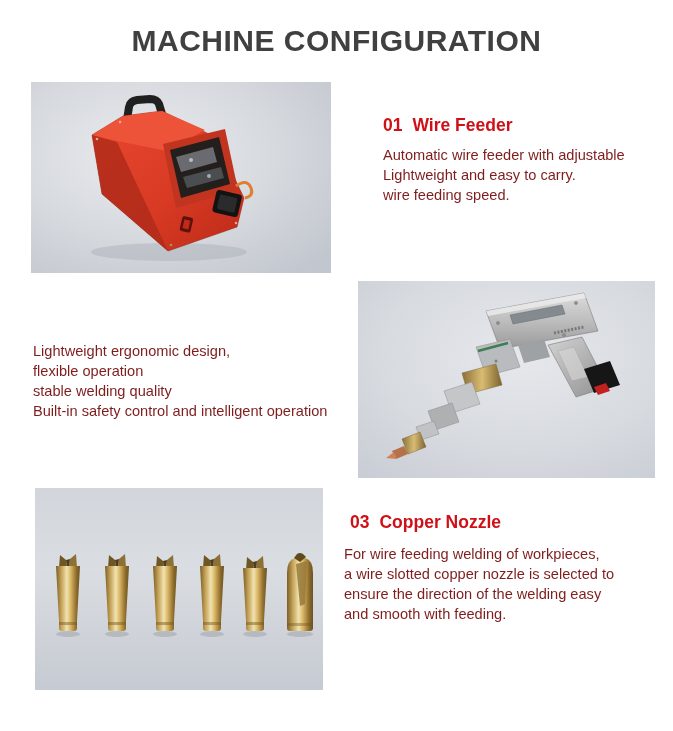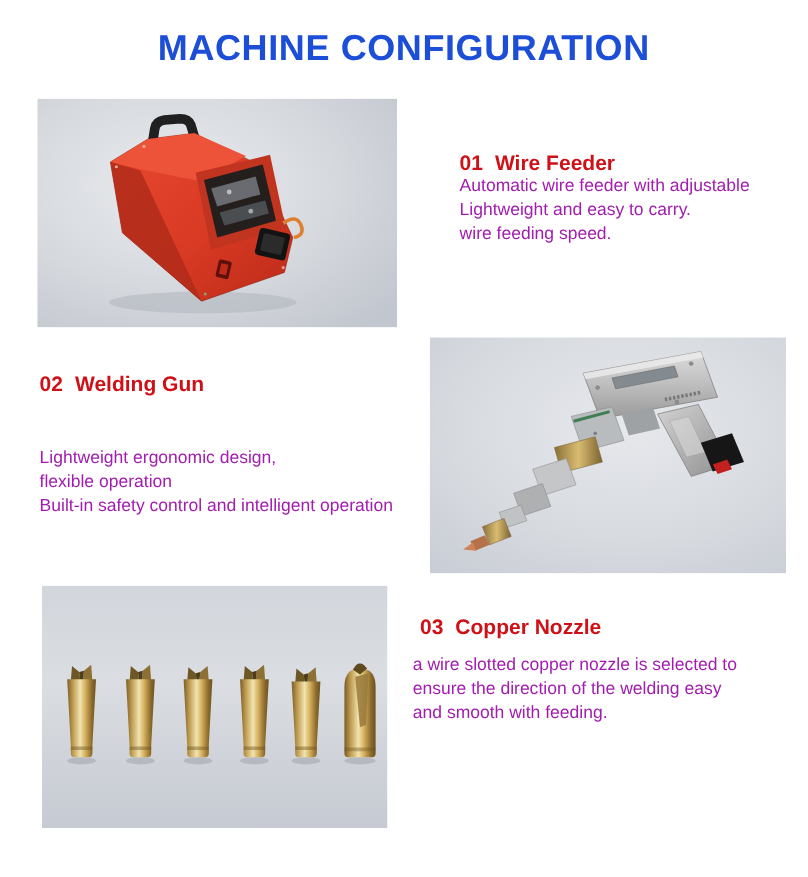--- a/index.html
+++ b/index.html
@@ -4,42 +4,42 @@
 <style>
   * { margin:0; padding:0; box-sizing:border-box; }
   body { background:#ffffff; font-family:"Liberation Sans", sans-serif; }
   .page {
     position:relative; width:673px; height:731px; background:#ffffff;
     overflow:hidden; margin:0 auto;
   }
   .page-title {
     position:absolute; top:24px; left:0; width:673px;
     text-align:center; font-size:30px; font-weight:bold;
-    color:#1d4ed8; letter-spacing:0.5px;
+    color:#404040; letter-spacing:0.5px;
   }
   .photo {
     position:absolute; overflow:hidden;
   }
   .photo svg { display:block; }
   .sec-heading {
     position:absolute; font-size:17.5px; font-weight:bold; color:#cf1016;
     white-space:nowrap;
   }
   .sec-heading .num { margin-right:10px; }
   .sec-body {
-    position:absolute; font-size:14.6px; line-height:20px; color:#a21caf;
+    position:absolute; font-size:14.6px; line-height:20px; color:#7f1d1d;
   }
   .sec-body .line { white-space:nowrap; }
   #img1 { left:31px;  top:82px;  width:300px; height:191px; }
   #img2 { left:358px; top:281px; width:297px; height:197px; }
   #img3 { left:35px;  top:488px; width:288px; height:202px; }
-  #head1 { left:383px; top:126px; }
+  #head1 { left:383px; top:115px; }
   #body1 { left:383px; top:145px; }
   #head2 { left:33px;  top:310px; }
-  #body2 { left:33px;  top:341px;margin-top:31px; }
+  #body2 { left:33px;  top:341px; }
   #head3 { left:350px; top:512px; }
   #body3 { left:344px; top:544px; }
 </style>
 </head>
 <body>
 
 <div class="page">
 
   <h1 class="page-title">MACHINE CONFIGURATION</h1>
 
@@ -92,26 +92,24 @@
 
   <div class="sec-heading" id="head1">
     <span class="num">01</span><span>Wire Feeder</span>
   </div>
   <div class="sec-body" id="body1">
     <div class="line">Automatic wire feeder with adjustable</div>
     <div class="line">Lightweight and easy to carry.</div>
     <div class="line">wire feeding speed.</div>
   </div>
 
-  <div class="sec-heading" id="head2">
-    <span class="num">02</span><span>Welding Gun</span>
-  </div>
   <div class="sec-body" id="body2">
     <div class="line">Lightweight ergonomic design,</div>
     <div class="line">flexible operation</div>
+    <div class="line">stable welding quality</div>
     <div class="line">Built-in safety control and intelligent operation</div>
   </div>
 
   <div class="photo" id="img2">
     <svg width="297" height="197" viewBox="0 0 297 197">
       <defs>
         <radialGradient id="wgBg" cx="55%" cy="38%" r="80%">
           <stop offset="0" stop-color="#e6e8ec"></stop>
           <stop offset="0.6" stop-color="#d7dadf"></stop>
           <stop offset="1" stop-color="#c9cdd5"></stop>
@@ -226,18 +224,19 @@
         <path d="M261,76 L272,73 L270,116 L265,118 Z" fill="#97793a" opacity="0.85"></path>
         <path d="M252,135 L278,135 L278,138 L252,138 Z" fill="#6e5520" opacity="0.4"></path>
       </g>
     </svg>
   </div>
 
   <div class="sec-heading" id="head3">
     <span class="num">03</span><span>Copper Nozzle</span>
   </div>
   <div class="sec-body" id="body3">
+    <div class="line">For wire feeding welding of workpieces,</div>
     <div class="line">a wire slotted copper nozzle is selected to</div>
     <div class="line">ensure the direction of the welding easy</div>
     <div class="line">and smooth with feeding.</div>
   </div>
 
 </div>
 
 </body></html>

